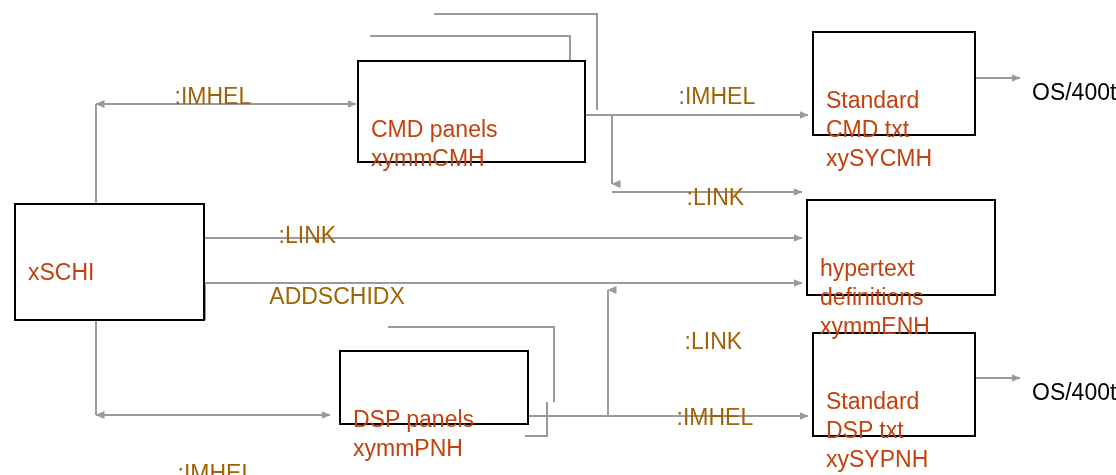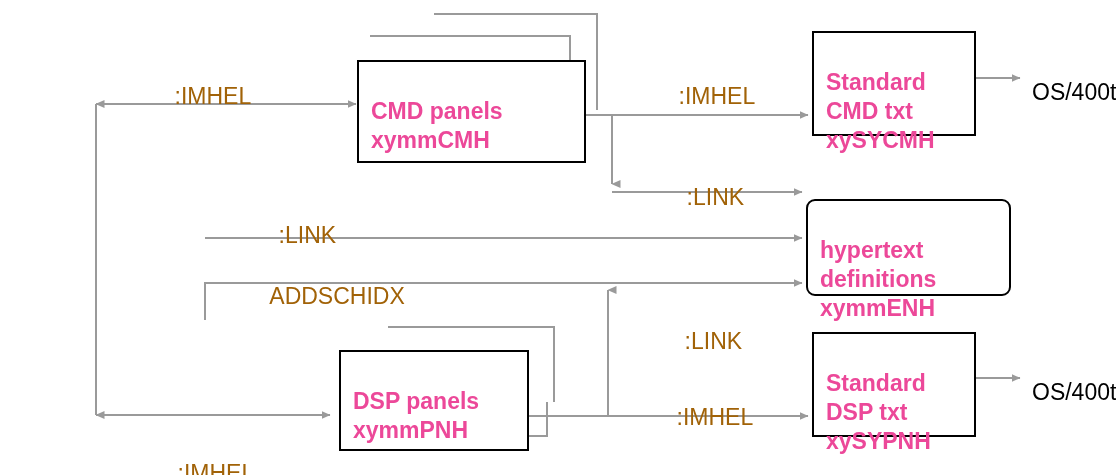--- a/index.html
+++ b/index.html
@@ -22,26 +22,25 @@
     left: 0;
     top: 0;
     width: 1116px;
     height: 475px;
   }
   .node-box {
     position: absolute;
     box-sizing: border-box;
     border: 2px solid #000000;
     background: #ffffff;
-    padding: 6px 0 0 12px;
+    padding: 24px 0 0 12px;
     font-size: 23px;
     line-height: 29px;
-    color: #ec4899;
+    color: #c2410c;
     white-space: pre-line;
-    font-weight: bold;
   }
   .edge-label {
     position: absolute;
     font-size: 23px;
     line-height: 28px;
     color: #a16207;
     white-space: pre;
   }
   .free-label {
     position: absolute;
@@ -102,44 +101,47 @@
 
       <path d="M528,416 L808,416" marker-end="url(#ah-right)"></path>
 
       <path d="M608,416 L608,290" marker-end="url(#ah-up)"></path>
       <path d="M608,283 L802,283"></path>
 
       <path d="M976,378 L1020,378" marker-end="url(#ah-right)"></path>
     </g>
   </svg>
 
+  <div class="node-box" style="left:14px; top:203px; width:191px; height:118px;">
+    <span>xSCHI</span>
+  </div>
 
   <div class="node-box" style="left:357px; top:60px; width:229px; height:103px;">
     <span>CMD panels
 xymmCMH</span>
   </div>
 
-  <div class="node-box" style="left:339px; top:350px; width:190px; height:101px;">
+  <div class="node-box" style="left:339px; top:350px; width:190px; height:75px;">
     <span>DSP panels
 xymmPNH</span>
   </div>
 
   <div class="node-box" style="left:812px; top:31px; width:164px; height:105px;">
     <span>Standard
 CMD txt
 xySYCMH</span>
   </div>
 
   <div class="node-box" style="left:812px; top:332px; width:164px; height:105px;">
     <span>Standard
 DSP txt
 xySYPNH</span>
   </div>
 
-  <div class="node-box" style="left:806px; top:199px; width:205px; height:97px;border-radius:9px;">
+  <div class="node-box" style="left:806px; top:199px; width:190px; height:97px;">
     <span>hypertext
 definitions
  xymmENH</span>
   </div>
 
   <div class="free-label" style="left:1032px; top:50px;">
     <span>OS/400text</span>
   </div>
 
   <div class="free-label" style="left:1032px; top:350px;">

